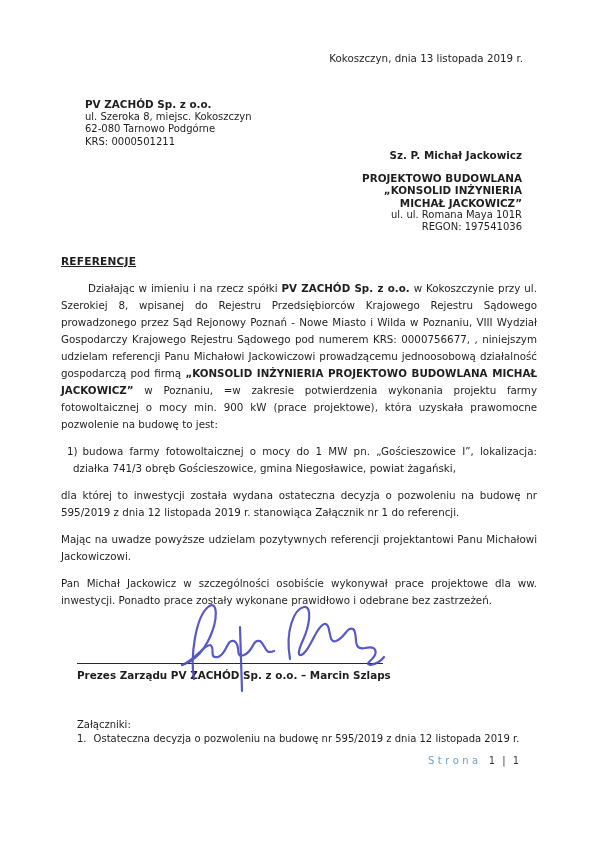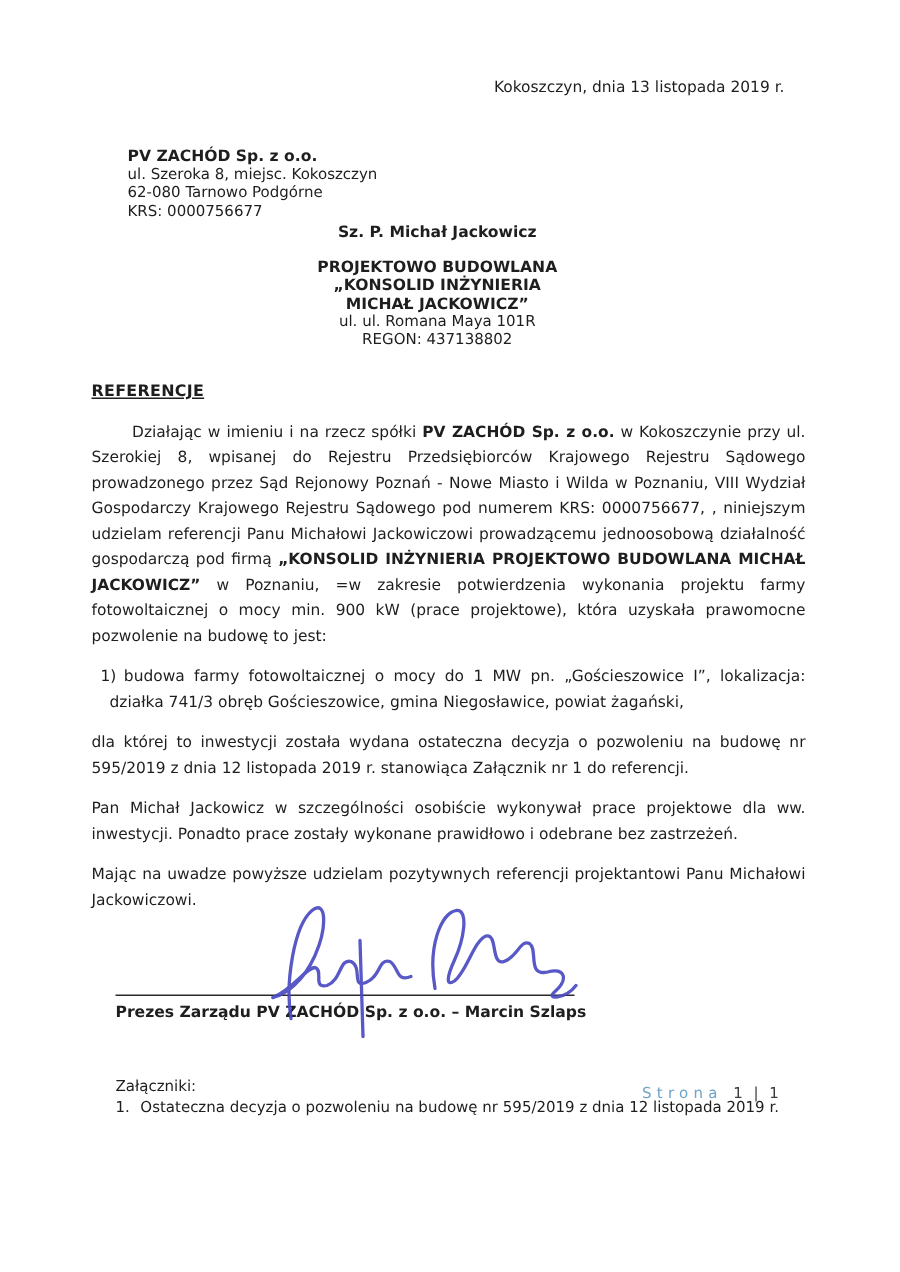--- a/index.html
+++ b/index.html
@@ -5,74 +5,74 @@
   html,body { margin:0; padding:0; background:#ffffff; }
   .page {
     position:relative; width:600px; height:848px; background:#ffffff;
     box-sizing:border-box; padding:52px 63px 0 61px; overflow:hidden;
     font-family:"DejaVu Sans","Liberation Sans",sans-serif;
     font-size:10.3px; line-height:17px; color:#1e1e1e;
   }
   .date { text-align:right; padding-right:14px; line-height:12px; }
   .sender { margin-top:34px; margin-left:24px; font-size:10px; line-height:12.6px; }
   .sender-name { font-weight:bold; font-size:10.4px; }
-  .recipient { text-align:center; padding-right:15px; font-size:10px; line-height:12.4px; margin-top:1px; }
+  .recipient { text-align:right; padding-right:15px; font-size:10px; line-height:12.4px; margin-top:1px; }
   .recipient-sal { font-weight:bold; font-size:10.4px; margin-bottom:10px; }
   .recipient-co { font-weight:bold; font-size:10.4px; }
   .doc-title { margin-top:19px; font-weight:bold; text-decoration:underline; font-size:10.6px; letter-spacing:0.2px; }
   p.body { text-align:justify; margin:10px 0 0 0; }
   .p1 { text-indent:27px; }
   .bold { font-weight:bold; }
   .list-item { margin-top:11px; padding-left:12px; text-indent:-6px; text-align:justify; }
   .list-marker { margin-right:5px; }
   .pgap { margin-top:12px; }
   .sig-block { position:relative; margin-left:16px; height:102px; }
   .sig-line { position:absolute; left:0; top:54px; width:306px; border-top:1.5px solid #2a2a2a; }
   .sig-name { position:absolute; left:0; top:58px; font-weight:bold; font-size:10.4px; white-space:nowrap; }
   .sig-svg { position:absolute; left:55px; top:-16px; width:262px; height:102px; z-index:2; }
   .attachments { margin-left:16px; margin-top:7px; font-size:10px; line-height:13.5px; }
   .att-item { display:flex; gap:7px; margin-top:1px; }
-  .footer { position:absolute; left:428px; top:721px; font-size:10px; white-space:nowrap; }
+  .footer { position:absolute; left:428px; top:752px; font-size:10px; white-space:nowrap; }
   .footer-strona { color:#6fa3c7; letter-spacing:3.5px; margin-right:7px; }
   .footer-nums { color:#3c3c3c; letter-spacing:2px; }
 </style>
 </head>
 <body>
 
 <div class="page">
 
   <div class="date">Kokoszczyn, dnia 13 listopada 2019 r.</div>
 
   <div class="sender">
     <div class="sender-name">PV ZACHÓD Sp. z o.o.</div>
     <div>ul. Szeroka 8, miejsc. Kokoszczyn</div>
     <div>62-080 Tarnowo Podgórne</div>
-    <div>KRS: 0000756677</div>
+    <div>KRS: 0000501211</div>
   </div>
 
   <div class="recipient">
     <div class="recipient-sal">Sz. P. Michał Jackowicz</div>
     <div class="recipient-co">PROJEKTOWO BUDOWLANA</div>
     <div class="recipient-co">„KONSOLID INŻYNIERIA</div>
     <div class="recipient-co">MICHAŁ JACKOWICZ”</div>
     <div>ul. ul. Romana Maya 101R</div>
-    <div>REGON: 437138802</div>
+    <div>REGON: 197541036</div>
   </div>
 
   <div class="doc-title">REFERENCJE</div>
 
   <p class="body p1"><span>Działając w imieniu i na rzecz spółki </span><span class="bold">PV ZACHÓD Sp. z o.o.</span><span> w Kokoszczynie przy ul. Szerokiej 8, wpisanej do Rejestru Przedsiębiorców Krajowego Rejestru Sądowego prowadzonego przez Sąd Rejonowy Poznań - Nowe Miasto i Wilda w Poznaniu, VIII Wydział Gospodarczy Krajowego Rejestru Sądowego pod numerem KRS: 0000756677, , niniejszym udzielam referencji Panu Michałowi Jackowiczowi prowadzącemu jednoosobową działalność gospodarczą pod firmą </span><span class="bold">„KONSOLID INŻYNIERIA PROJEKTOWO BUDOWLANA MICHAŁ JACKOWICZ”</span><span> w Poznaniu, =w zakresie potwierdzenia wykonania projektu farmy fotowoltaicznej o mocy min. 900 kW (prace projektowe), która uzyskała prawomocne pozwolenie na budowę to jest:</span></p>
 
   <p class="body list-item"><span class="list-marker">1)</span><span>budowa farmy fotowoltaicznej o mocy do 1 MW pn. „Gościeszowice I”, lokalizacja: działka 741/3 obręb Gościeszowice, gmina Niegosławice, powiat żagański,</span></p>
 
   <p class="body pgap">dla której to inwestycji została wydana ostateczna decyzja o pozwoleniu na budowę nr 595/2019 z dnia 12 listopada 2019 r. stanowiąca Załącznik nr 1 do referencji.</p>
 
+  <p class="body pgap">Mając na uwadze powyższe udzielam pozytywnych referencji projektantowi Panu Michałowi Jackowiczowi.</p>
+
   <p class="body pgap">Pan Michał Jackowicz w szczególności osobiście wykonywał prace projektowe dla ww. inwestycji. Ponadto prace zostały wykonane prawidłowo i odebrane bez zastrzeżeń.</p>
-
-  <p class="body pgap">Mając na uwadze powyższe udzielam pozytywnych referencji projektantowi Panu Michałowi Jackowiczowi.</p>
 
   <div class="sig-block">
     <svg class="sig-svg" viewBox="0 0 262 102" aria-hidden="true">
       <g fill="none" stroke="#4a4ac2" stroke-width="2.2" stroke-linecap="round" stroke-linejoin="round" opacity="0.92">
         <path d="M 62 86 C 58 62 64 24 76 14 C 86 6 86 26 78 44 C 70 62 58 70 50 72"></path>
         <path d="M 50 72 C 64 66 72 52 78 52 C 84 54 76 66 86 64 C 96 60 94 46 102 48 C 110 52 102 66 112 62 C 122 58 120 46 128 48 C 134 52 132 62 142 58"></path>
         <path d="M 108 34 L 110 98"></path>
         <path d="M 158 66 C 153 38 162 16 172 14 C 181 13 177 34 171 47 C 166 58 165 65 171 61 C 179 55 184 34 192 31 C 200 29 195 51 204 48 C 213 45 215 33 221 36 C 227 40 219 58 233 55 C 245 52 247 60 238 68 C 231 74 245 73 252 64"></path>
       </g>
     </svg>

